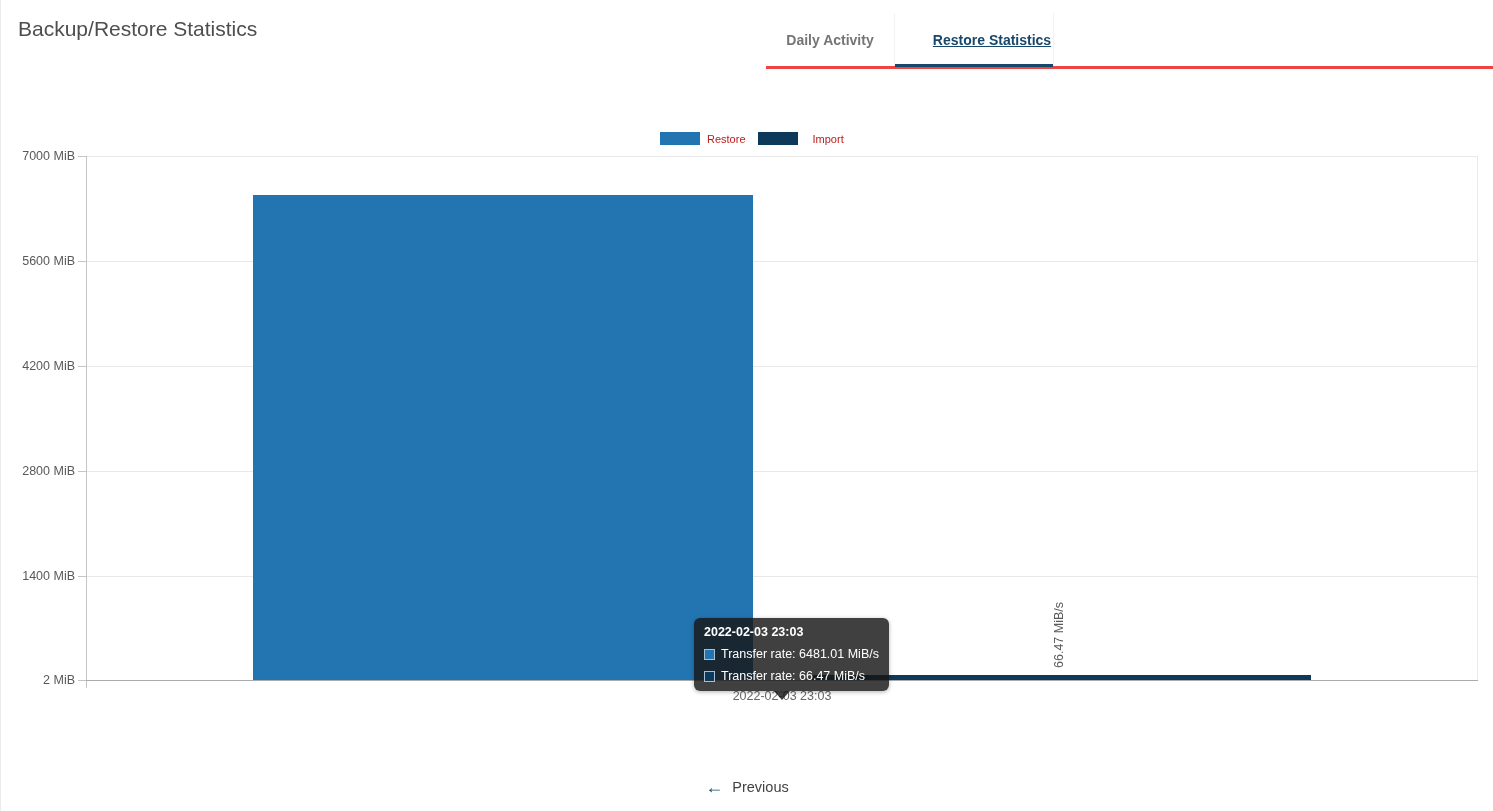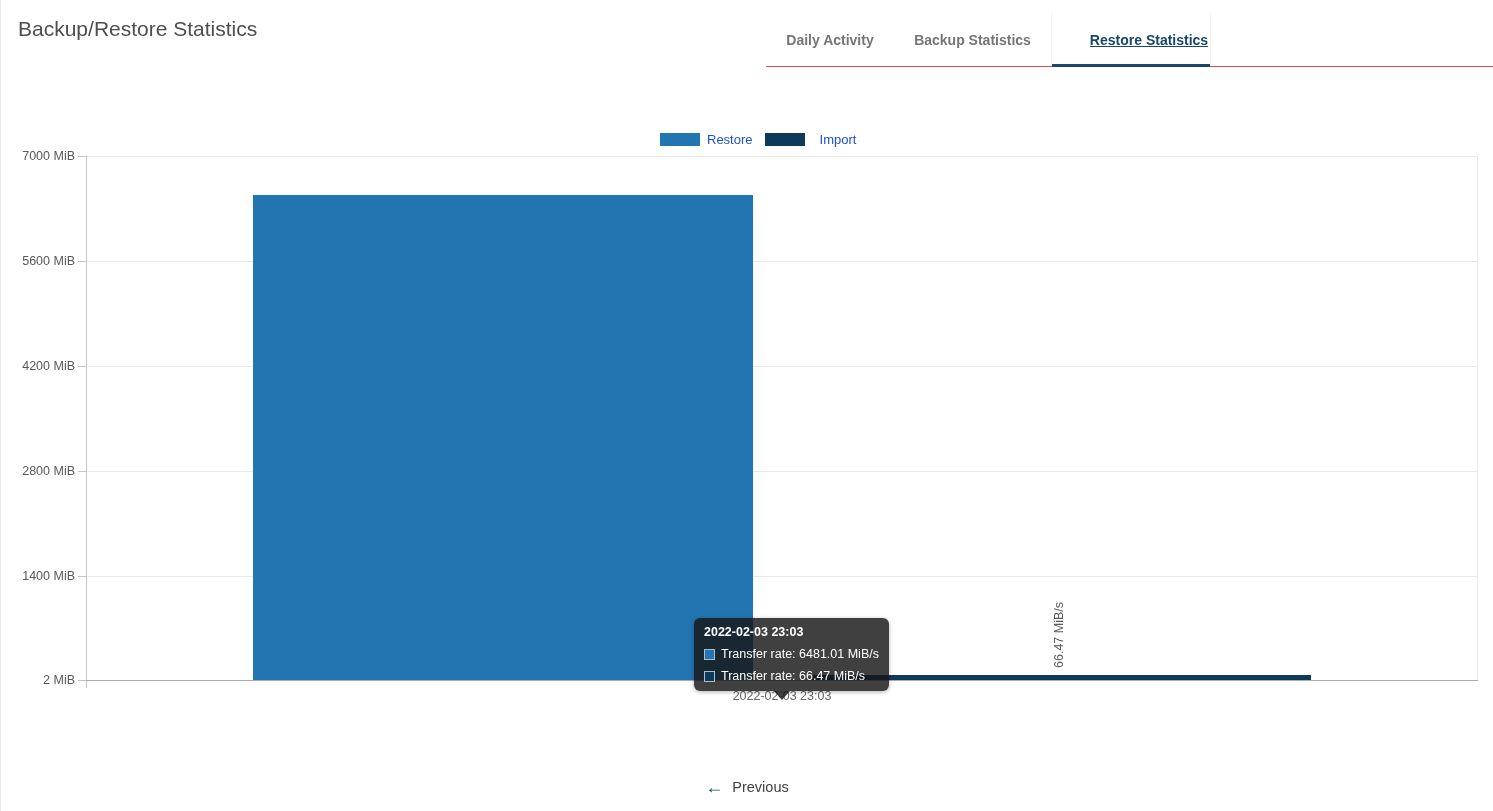--- a/index.html
+++ b/index.html
@@ -11,21 +11,21 @@
 
   
   .page-title {
     position:absolute; left:17px; top:17px;
     font-size:21px; color:#4e4e4e; font-weight:400;
   }
 
   
   .tab-bar {
     position:absolute; left:765px; top:13px; width:728px; height:53px;
-    border-bottom:1px solid #ef4444; display:flex; box-sizing:content-box;align-items:flex-end;
+    border-bottom:3px solid #ef4444; display:flex; box-sizing:content-box;align-items:flex-end;
   }
   .tab {
     position:relative; display:flex; align-items:center; justify-content:center;
     height:100%; color:#757575; font-size:14px; font-weight:700; cursor:pointer;
     box-sizing:border-box;
   }
   .tab-daily { width:128px; }
   .tab-backup { width:157px; }
   .tab-restore { width:160px; }
   .tab.active { color:#17476a; background:#fff; border-left:1px solid #f2f2f2; border-right:1px solid #f2f2f2; }
@@ -33,21 +33,21 @@
   .tab-underline {
     position:absolute; left:0; right:0; bottom:-1px; height:3px; background:#17476a; display:none;
   }
   .tab.active .tab-underline { display:block; }
 
   
   .legend { position:absolute; left:659px; top:132px; display:flex; align-items:center; }
   .legend-item { display:flex; align-items:center; cursor:pointer; }
   .legend-item + .legend-item { margin-left:12px;gap:8px; }
   .legend-swatch { width:40px; height:13px; margin-right:7px; }
-  .legend-label { font-size:13px; color:#1d4ed8; }
+  .legend-label { font-size:11px; color:#b91c1c; }
 
   
   .gridline { position:absolute; left:85px; width:1392px; height:1px; background:#e9e9e9; }
   .y-axis-line { position:absolute; left:85px; top:156px; width:1px; height:532px; background:#c4c4c4; }
   .x-axis-line { position:absolute; left:85px; top:680px; width:1392px; height:1px; background:#ababab; }
   .plot-right-border { position:absolute; left:1476px; top:156px; width:1px; height:525px; background:#e9e9e9; }
   .y-tick-mark { position:absolute; left:77px; width:8px; height:1px; background:#c4c4c4; }
   .y-tick-label {
     position:absolute; left:0; width:74px; text-align:right;
     font-size:12.5px; color:#595959; line-height:16px;
@@ -102,24 +102,20 @@
 </head>
 <body>
 
 <div id="app">
 
   <div class="page-title">Backup/Restore Statistics</div>
 
   <div class="tab-bar">
     <div class="tab tab-daily">
       <span class="tab-label">Daily Activity</span>
-
-    </div>
-    <div class="tab tab-backup">
-      <span class="tab-label">Backup Statistics</span>
 
     </div>
     <div class="tab tab-restore active">
       <span class="tab-label">Restore Statistics</span>
       <div class="tab-underline"></div>
     </div>
   </div>
 
   <div class="legend">
     <div class="legend-item">

